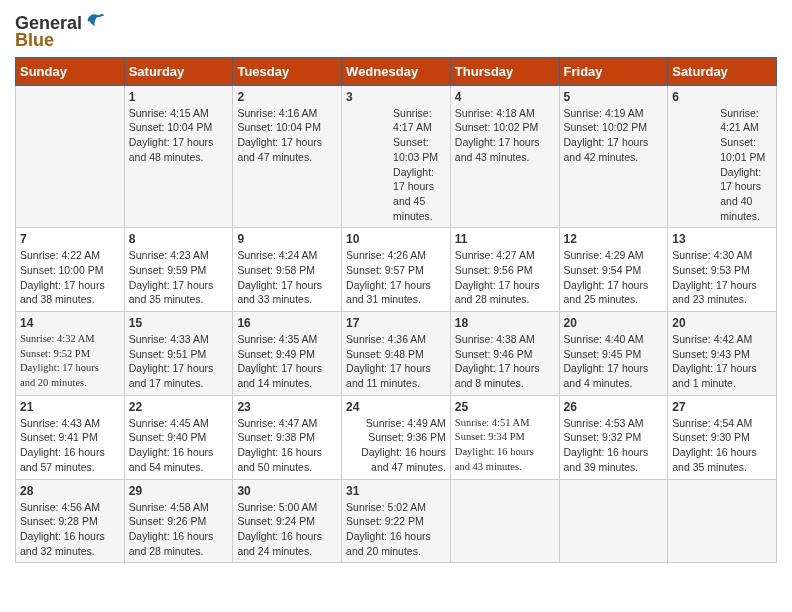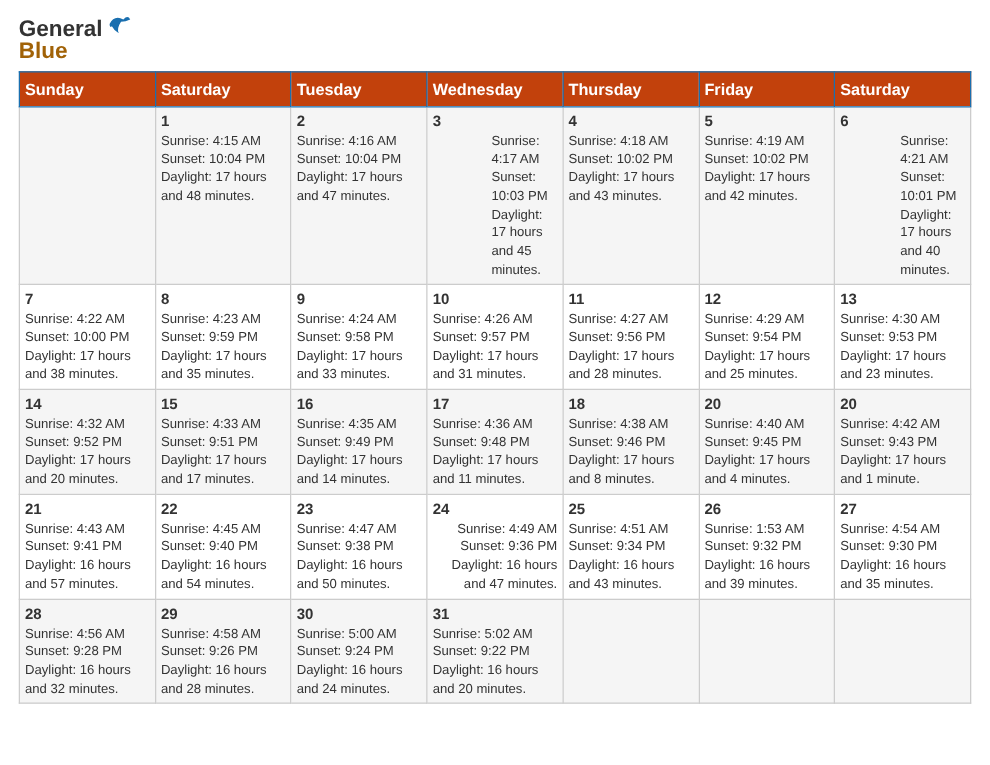--- a/index.html
+++ b/index.html
@@ -211,21 +211,21 @@
           <span class="day-number">13</span>
           <div class="day-info" style="white-space: pre-line;">Sunrise: 4:30 AM
 Sunset: 9:53 PM
 Daylight: 17 hours
 and 23 minutes.</div>
         </td>
       </tr>
       <tr>
         <td>
           <span class="day-number">14</span>
-          <div class="day-info" style="white-space: pre-line;">Sunrise: 4:32 AM
+          <div class="day-info" style="white-space: pre-line; font-family: Liberation Serif, serif;">Sunrise: 4:32 AM
 Sunset: 9:52 PM
 Daylight: 17 hours
 and 20 minutes.</div>
         </td>
         <td>
           <span class="day-number">15</span>
           <div class="day-info" style="white-space: pre-line;">Sunrise: 4:33 AM
 Sunset: 9:51 PM
 Daylight: 17 hours
 and 17 minutes.</div>
@@ -290,28 +290,28 @@
         </td>
         <td>
           <span class="day-number">24</span>
           <div class="day-info" style="white-space: pre-line; text-align: right;">Sunrise: 4:49 AM
 Sunset: 9:36 PM
 Daylight: 16 hours
 and 47 minutes.</div>
         </td>
         <td>
           <span class="day-number">25</span>
-          <div class="day-info" style="white-space: pre-line;">Sunrise: 4:51 AM
+          <div class="day-info" style="white-space: pre-line; font-family: Liberation Serif, serif;">Sunrise: 4:51 AM
 Sunset: 9:34 PM
 Daylight: 16 hours
 and 43 minutes.</div>
         </td>
         <td>
           <span class="day-number">26</span>
-          <div class="day-info" style="white-space: pre-line;">Sunrise: 1:53 AM
+          <div class="day-info" style="white-space: pre-line;">Sunrise: 4:53 AM
 Sunset: 9:32 PM
 Daylight: 16 hours
 and 39 minutes.</div>
         </td>
         <td>
           <span class="day-number">27</span>
           <div class="day-info" style="white-space: pre-line;">Sunrise: 4:54 AM
 Sunset: 9:30 PM
 Daylight: 16 hours
 and 35 minutes.</div>

